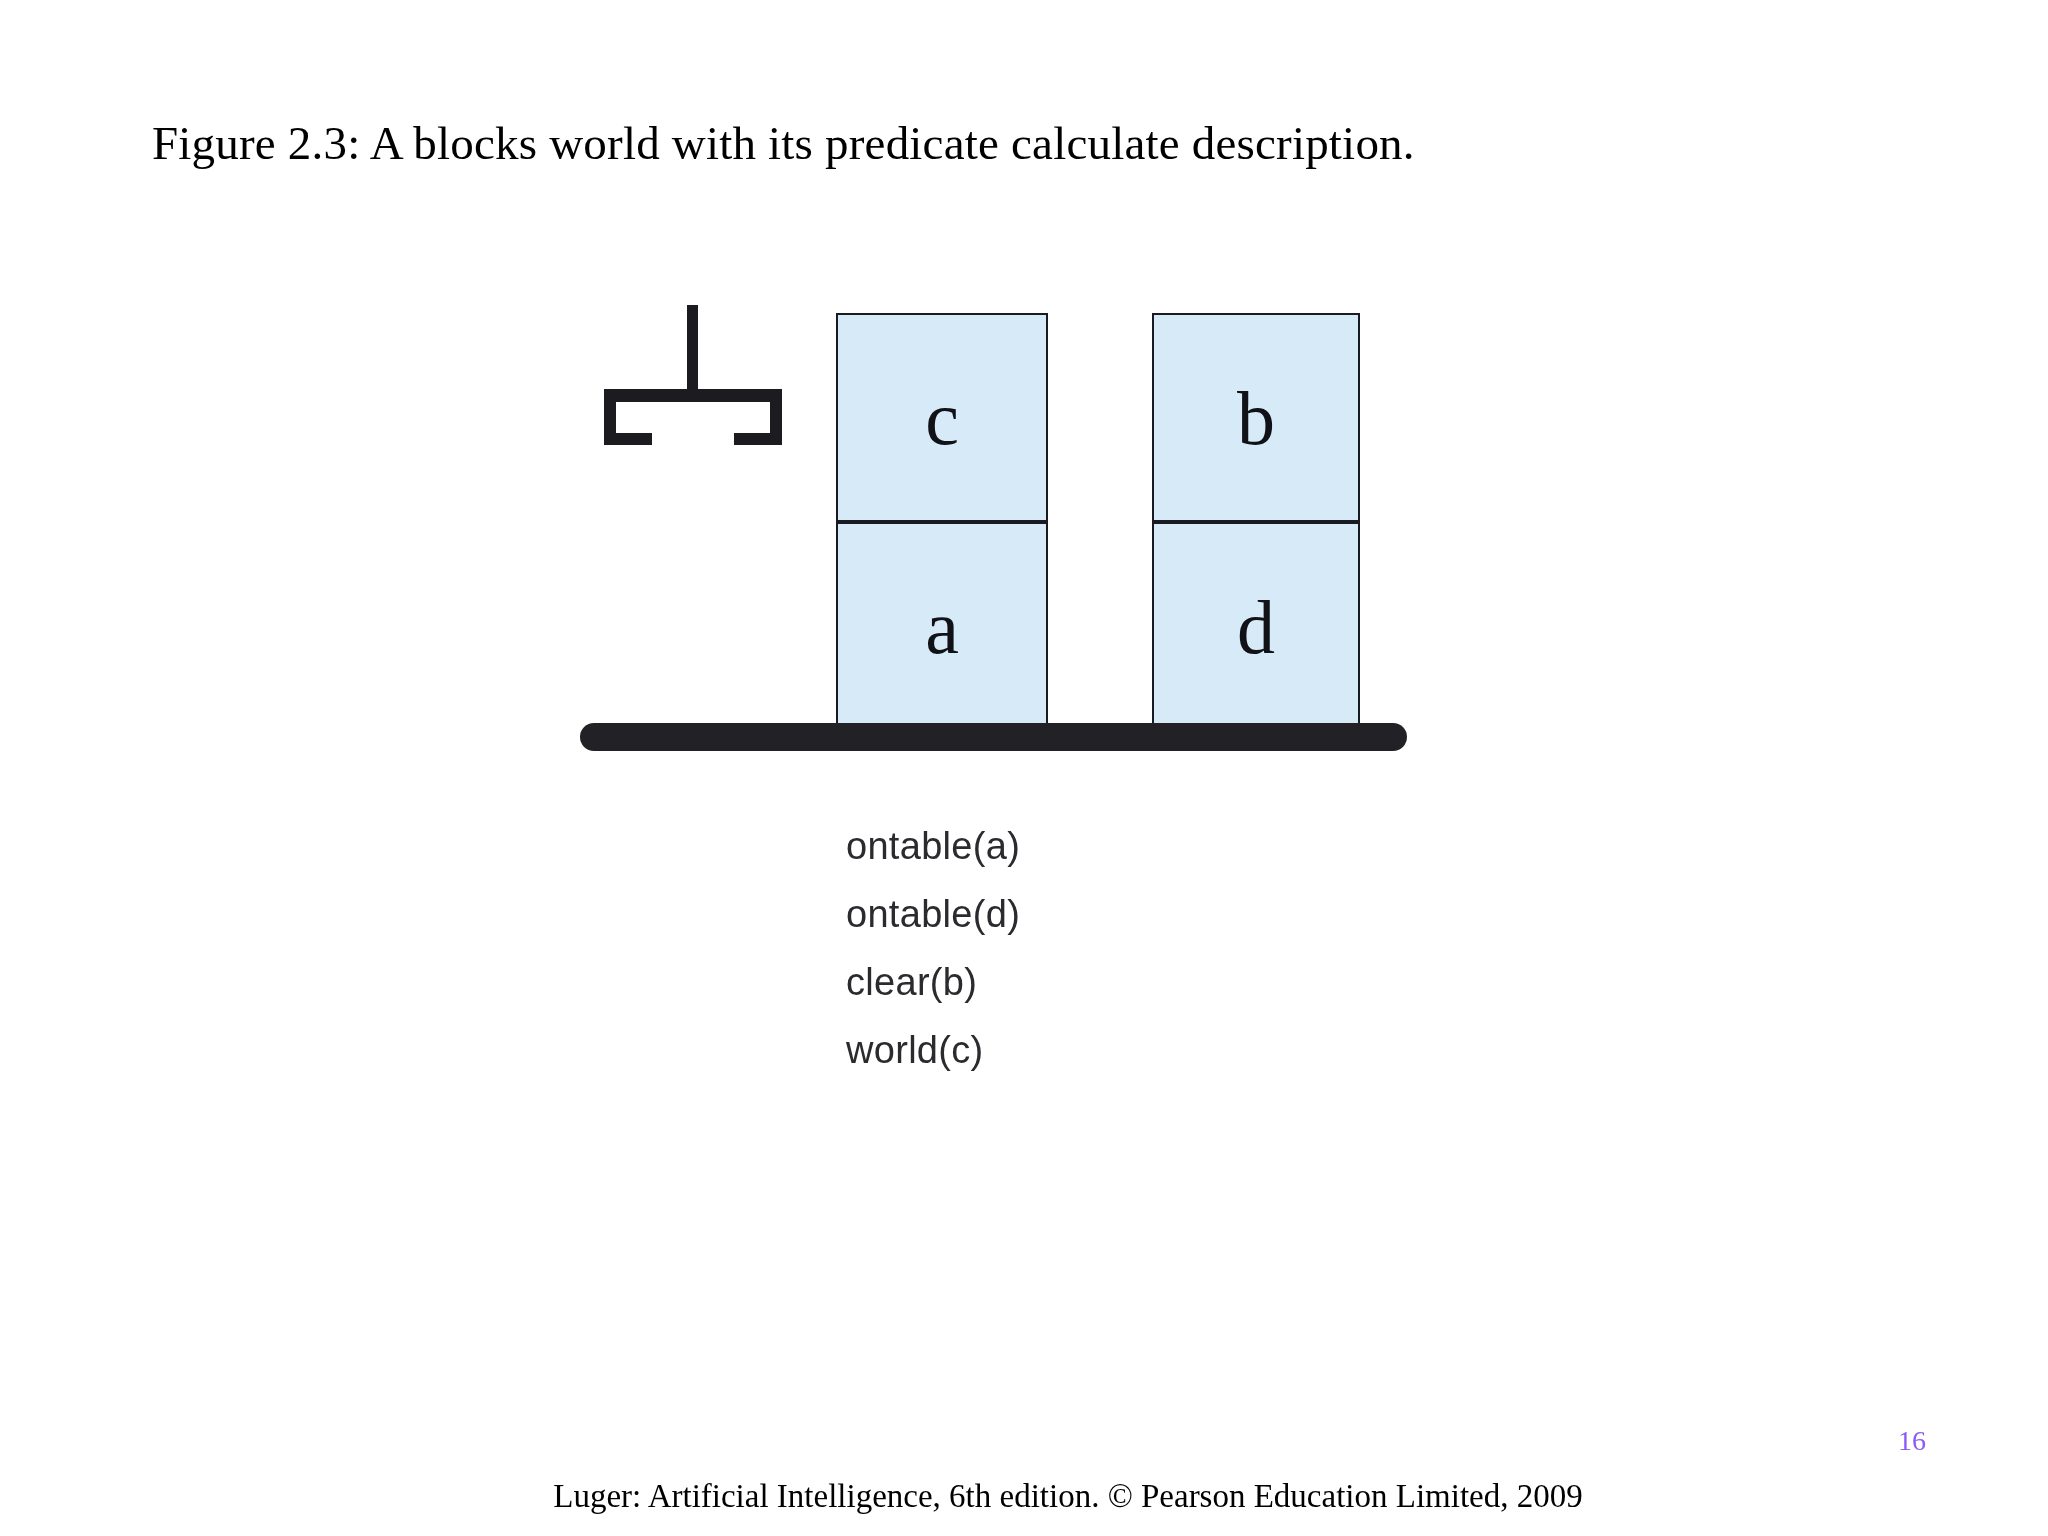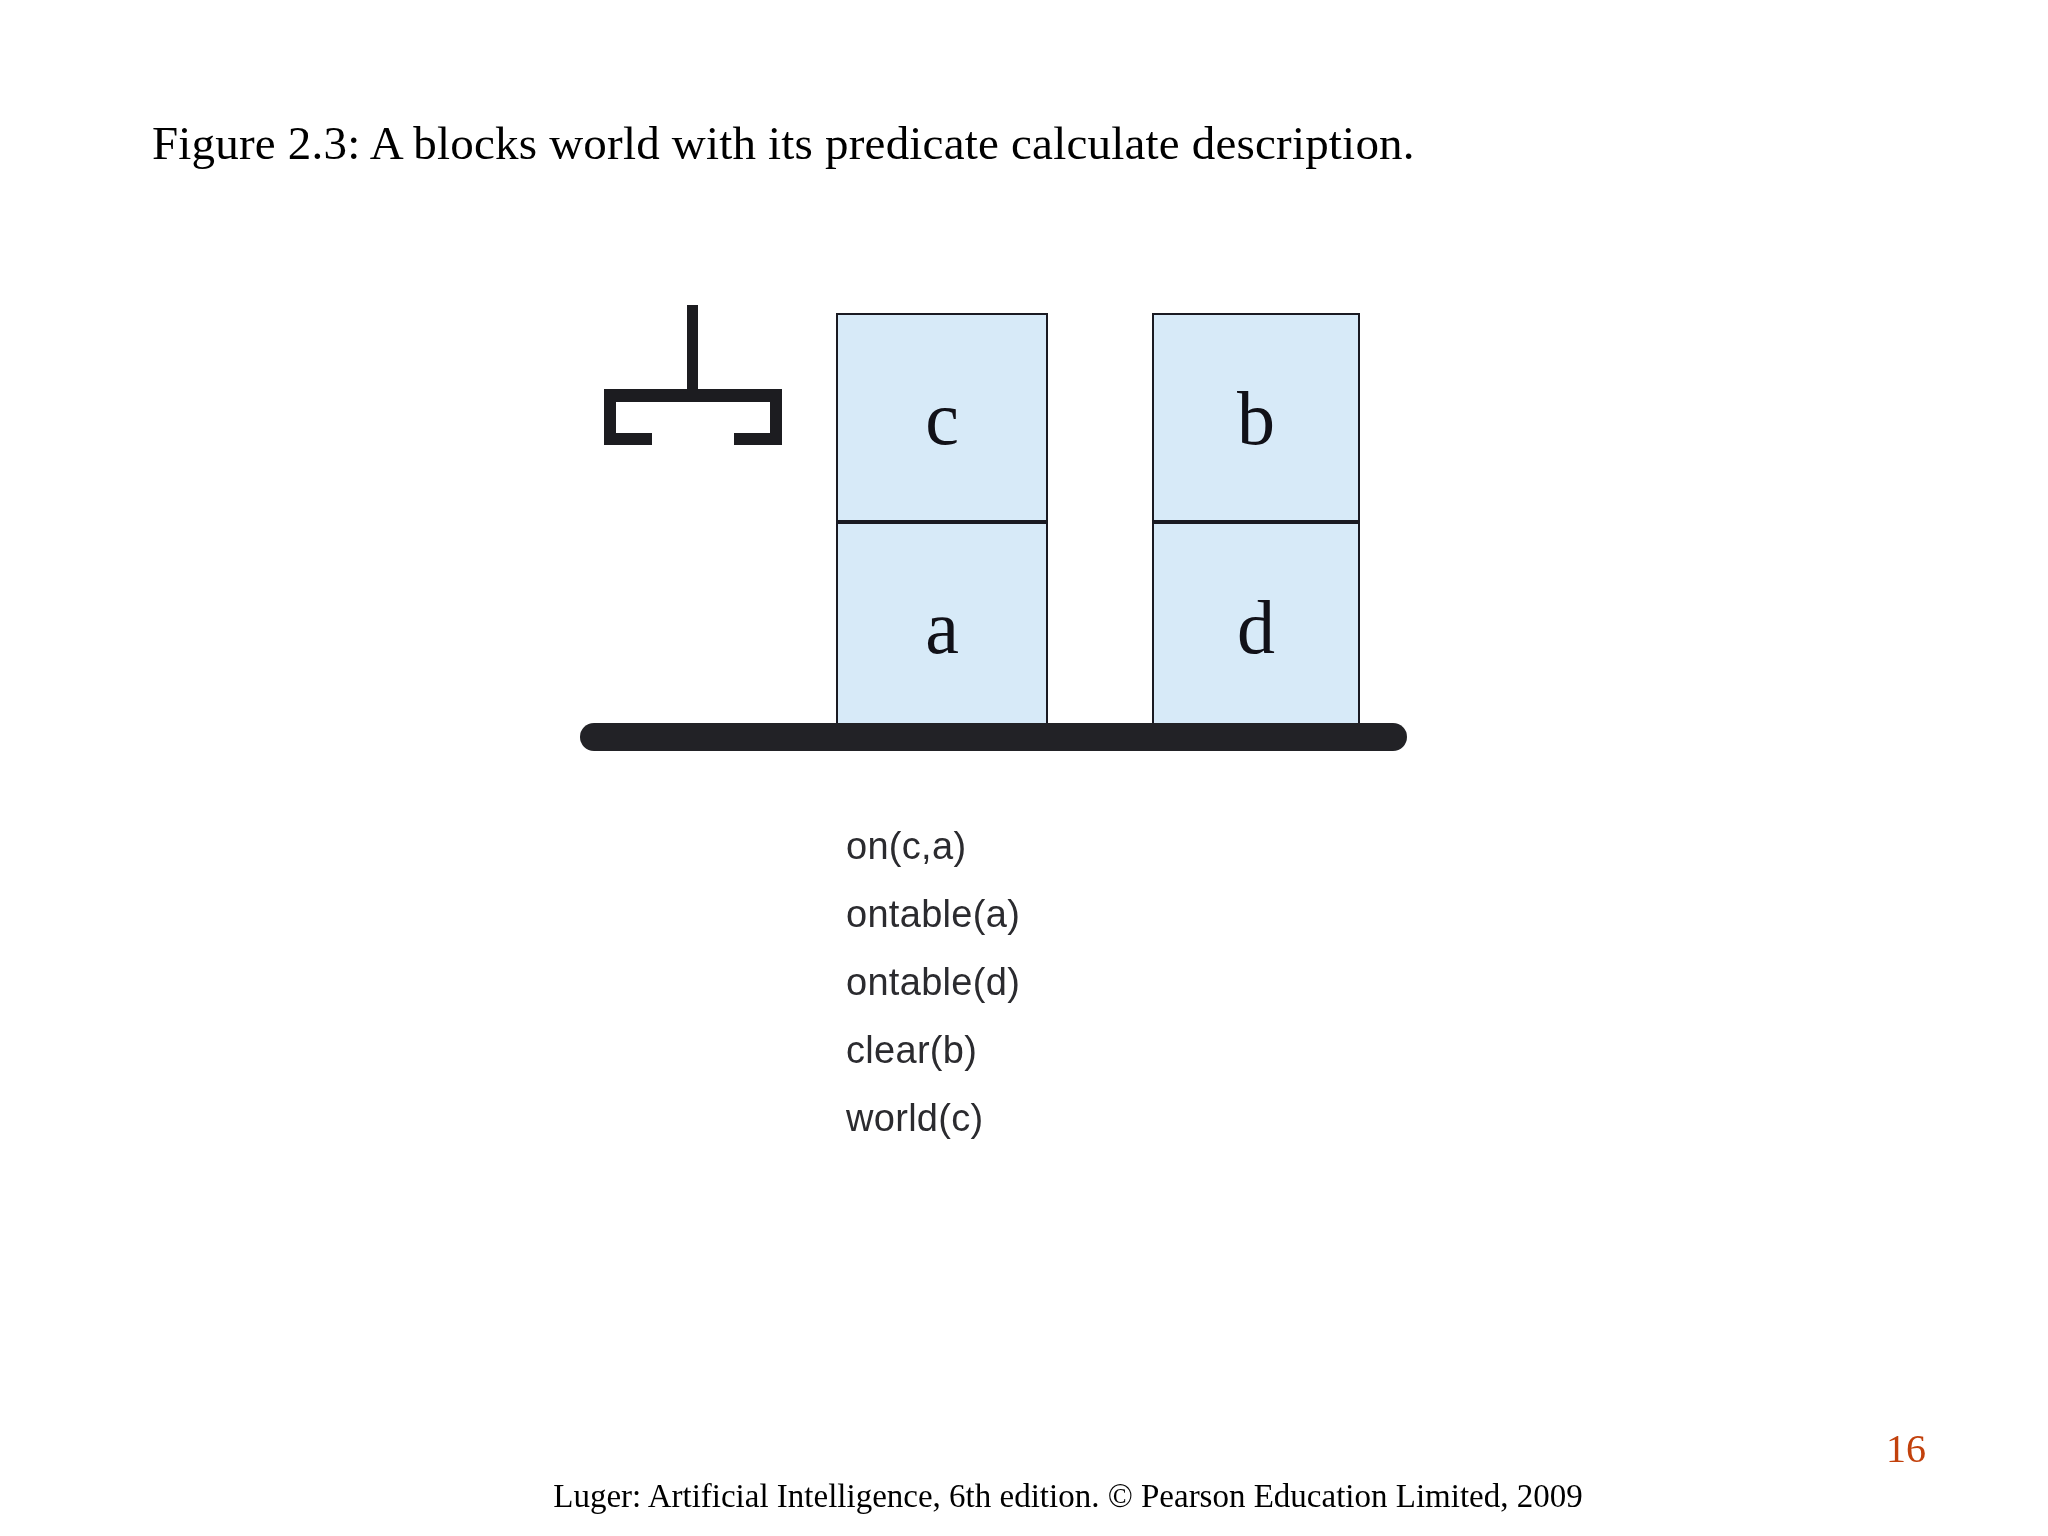--- a/index.html
+++ b/index.html
@@ -94,22 +94,22 @@
   #predicate-list .predicate-line {
     white-space: nowrap;
   }
 
   
   #page-number {
     position: absolute;
     right: 122px;
     top: 1425px;
     font-family: "Liberation Serif", serif;
-    font-size: 40px;
-    color: #c2410c;
+    font-size: 28px;
+    color: #8b5cf6;
   }
 
   
   #footer-credit {
     position: absolute;
     left: 0;
     top: 1478px;
     width: 2048px;
     text-align: center;
     font-family: "Liberation Serif", serif;
@@ -152,21 +152,20 @@
   <div id="block-b" class="block">
     <span>b</span>
   </div>
   <div id="block-d" class="block">
     <span>d</span>
   </div>
 
   <div id="table-surface"></div>
 
   <div id="predicate-list">
-    <div class="predicate-line">on(c,a)</div>
     <div class="predicate-line">ontable(a)</div>
     <div class="predicate-line">ontable(d)</div>
     <div class="predicate-line">clear(b)</div>
     <div class="predicate-line">world(c)</div>
   </div>
 
 </div>
 
 <div id="page-number">16</div>
 

